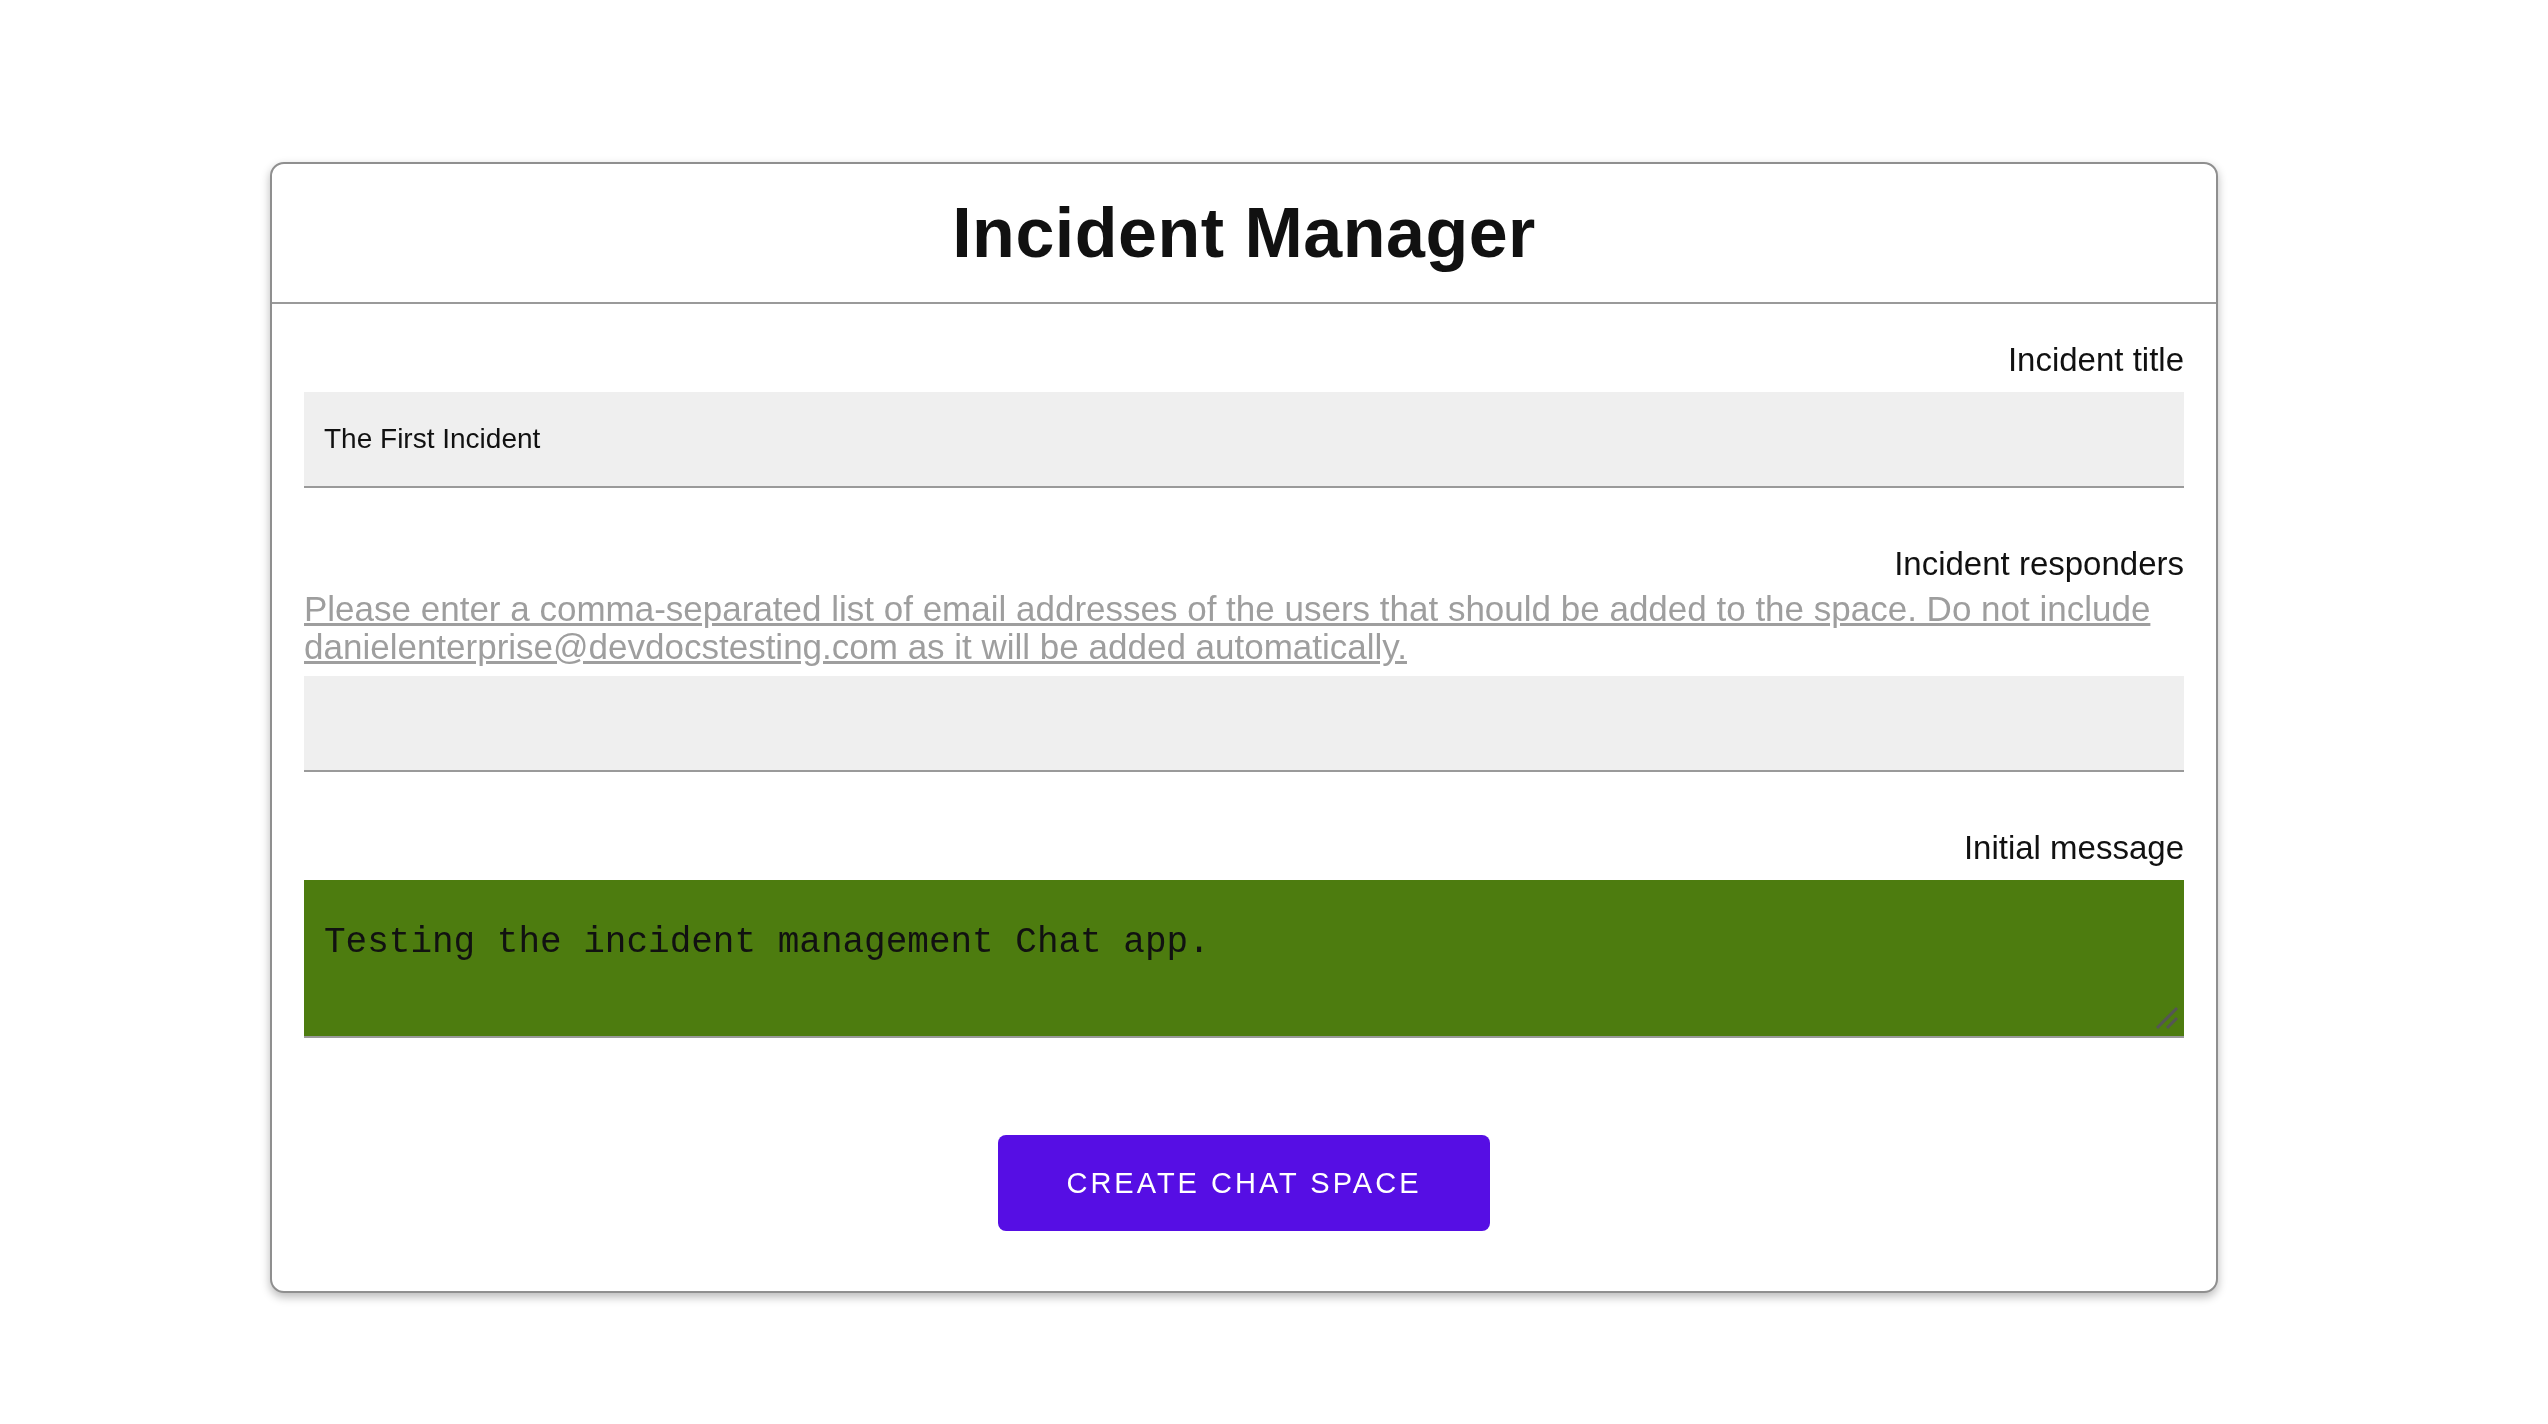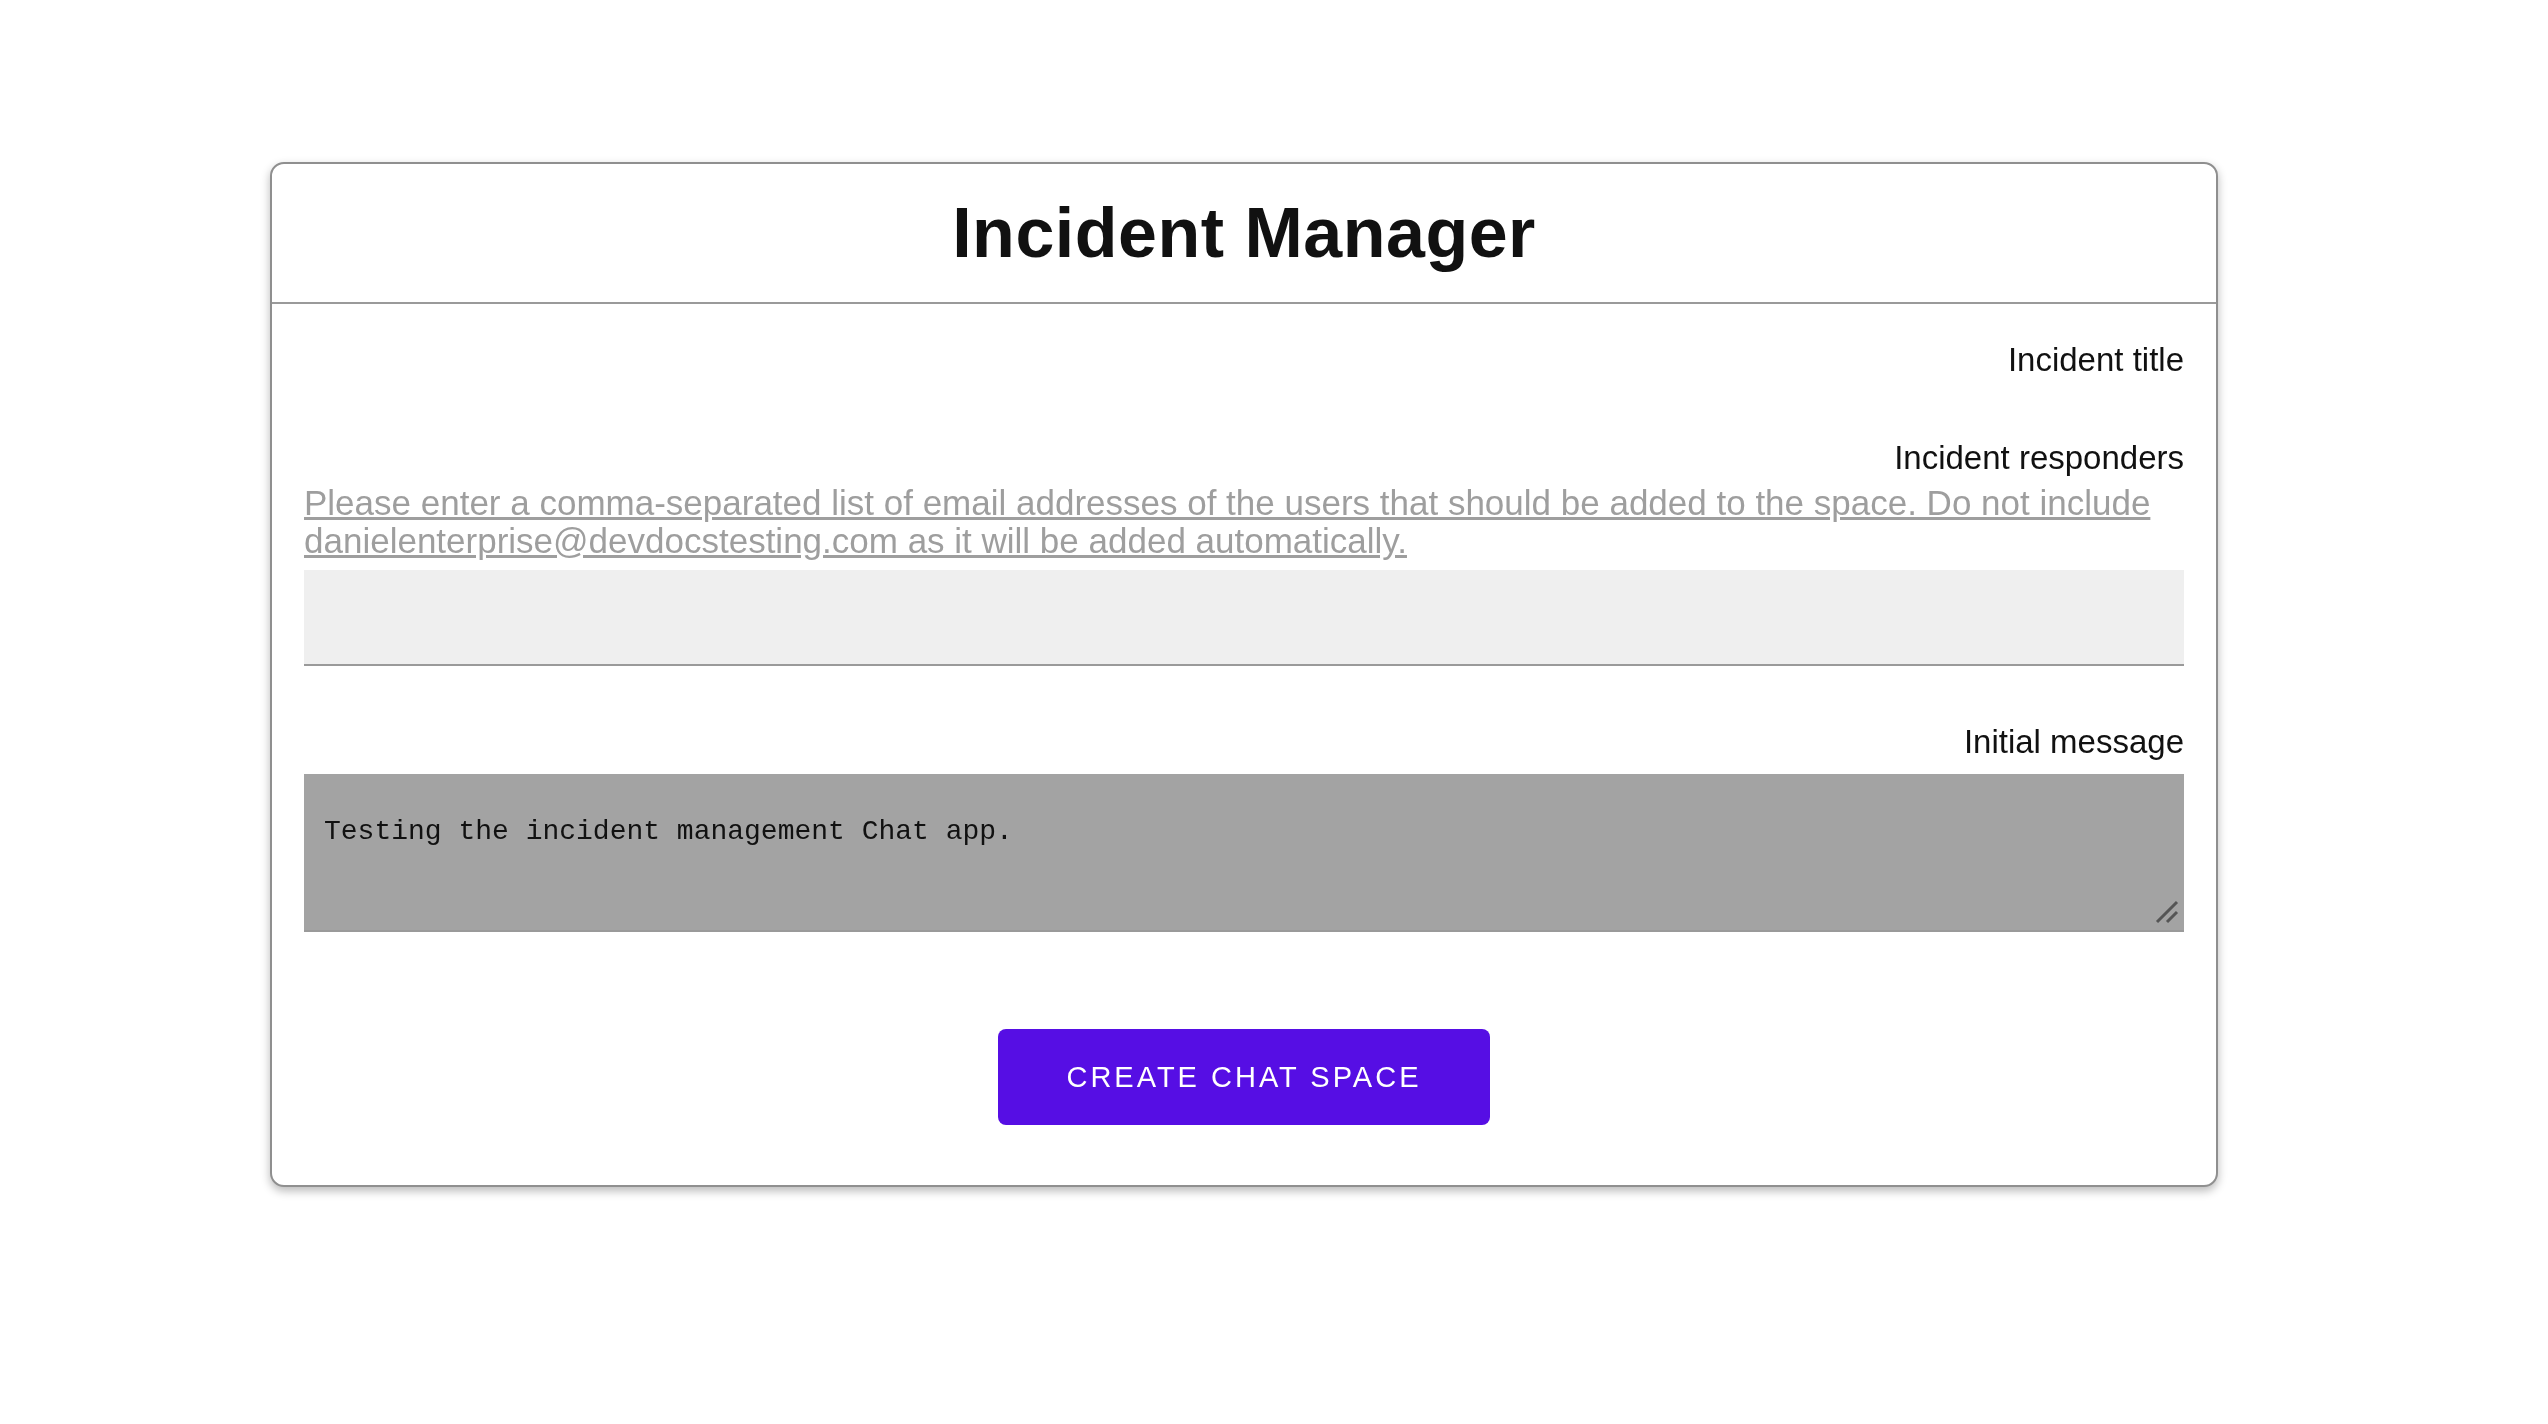--- a/index.html
+++ b/index.html
@@ -83,26 +83,26 @@
 
   .textarea-wrap {
     position: relative;
     margin-top: 10px;
   }
 
   .message-textarea {
     display: block;
     width: 100%;
     height: 158px;
-    background: #a3a3a3;
+    background: #4d7c0f;
     border: none;
     border-bottom: 2px solid #9a9a9a;
     padding: 40px 20px 12px 20px;
     font-family: "Liberation Mono", monospace;
-    font-size: 28px;
+    font-size: 36px;
     line-height: 1.3;
     color: #111111;
     outline: none;
     resize: none;
   }
 
   .resize-grip {
     position: absolute;
     right: 5px;
     bottom: 8px;
@@ -137,20 +137,21 @@
   <div class="card">
 
     <div class="card-header">
       <h1 class="card-title">Incident Manager</h1>
     </div>
 
     <div class="card-body">
 
       <div class="section first">
         <div class="field-label">Incident title</div>
+        <input type="text" class="text-field" value="The First Incident" style="">
       </div>
 
       <div class="section">
         <div class="field-label">Incident responders</div>
         <div class="field-hint">Please enter a comma-separated list of email addresses of the users that should be added to the space. Do not include danielenterprise@devdocstesting.com as it will be added automatically.</div>
         <input type="text" class="text-field" value="" style="">
       </div>
 
       <div class="section">
         <div class="field-label">Initial message</div>

